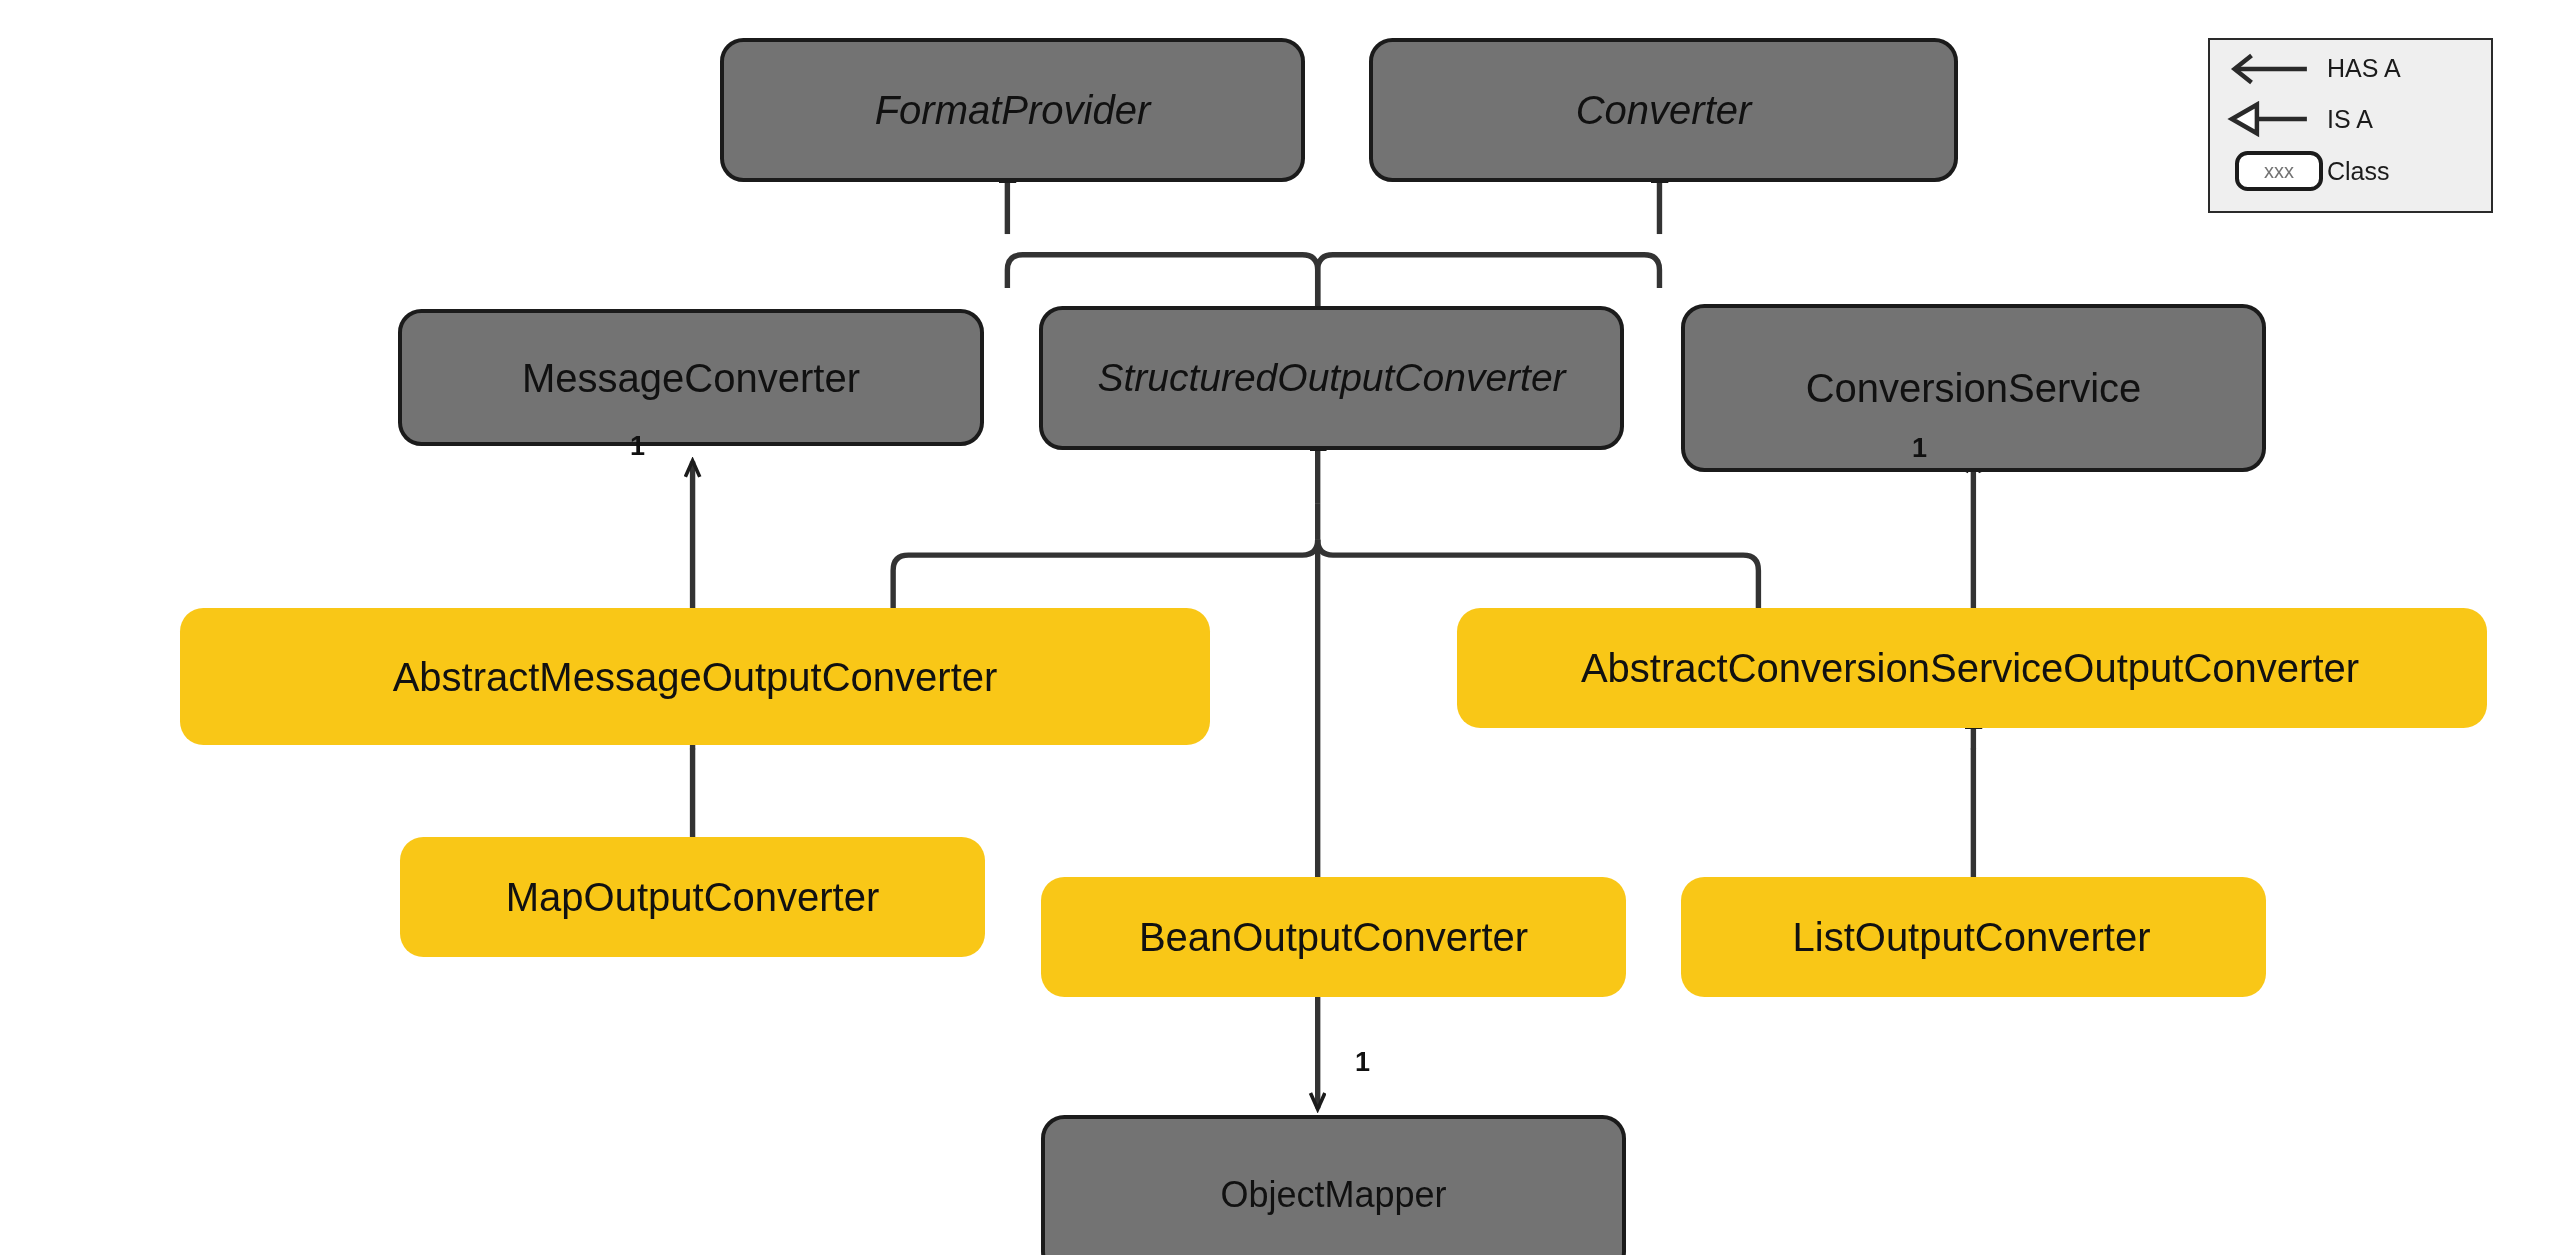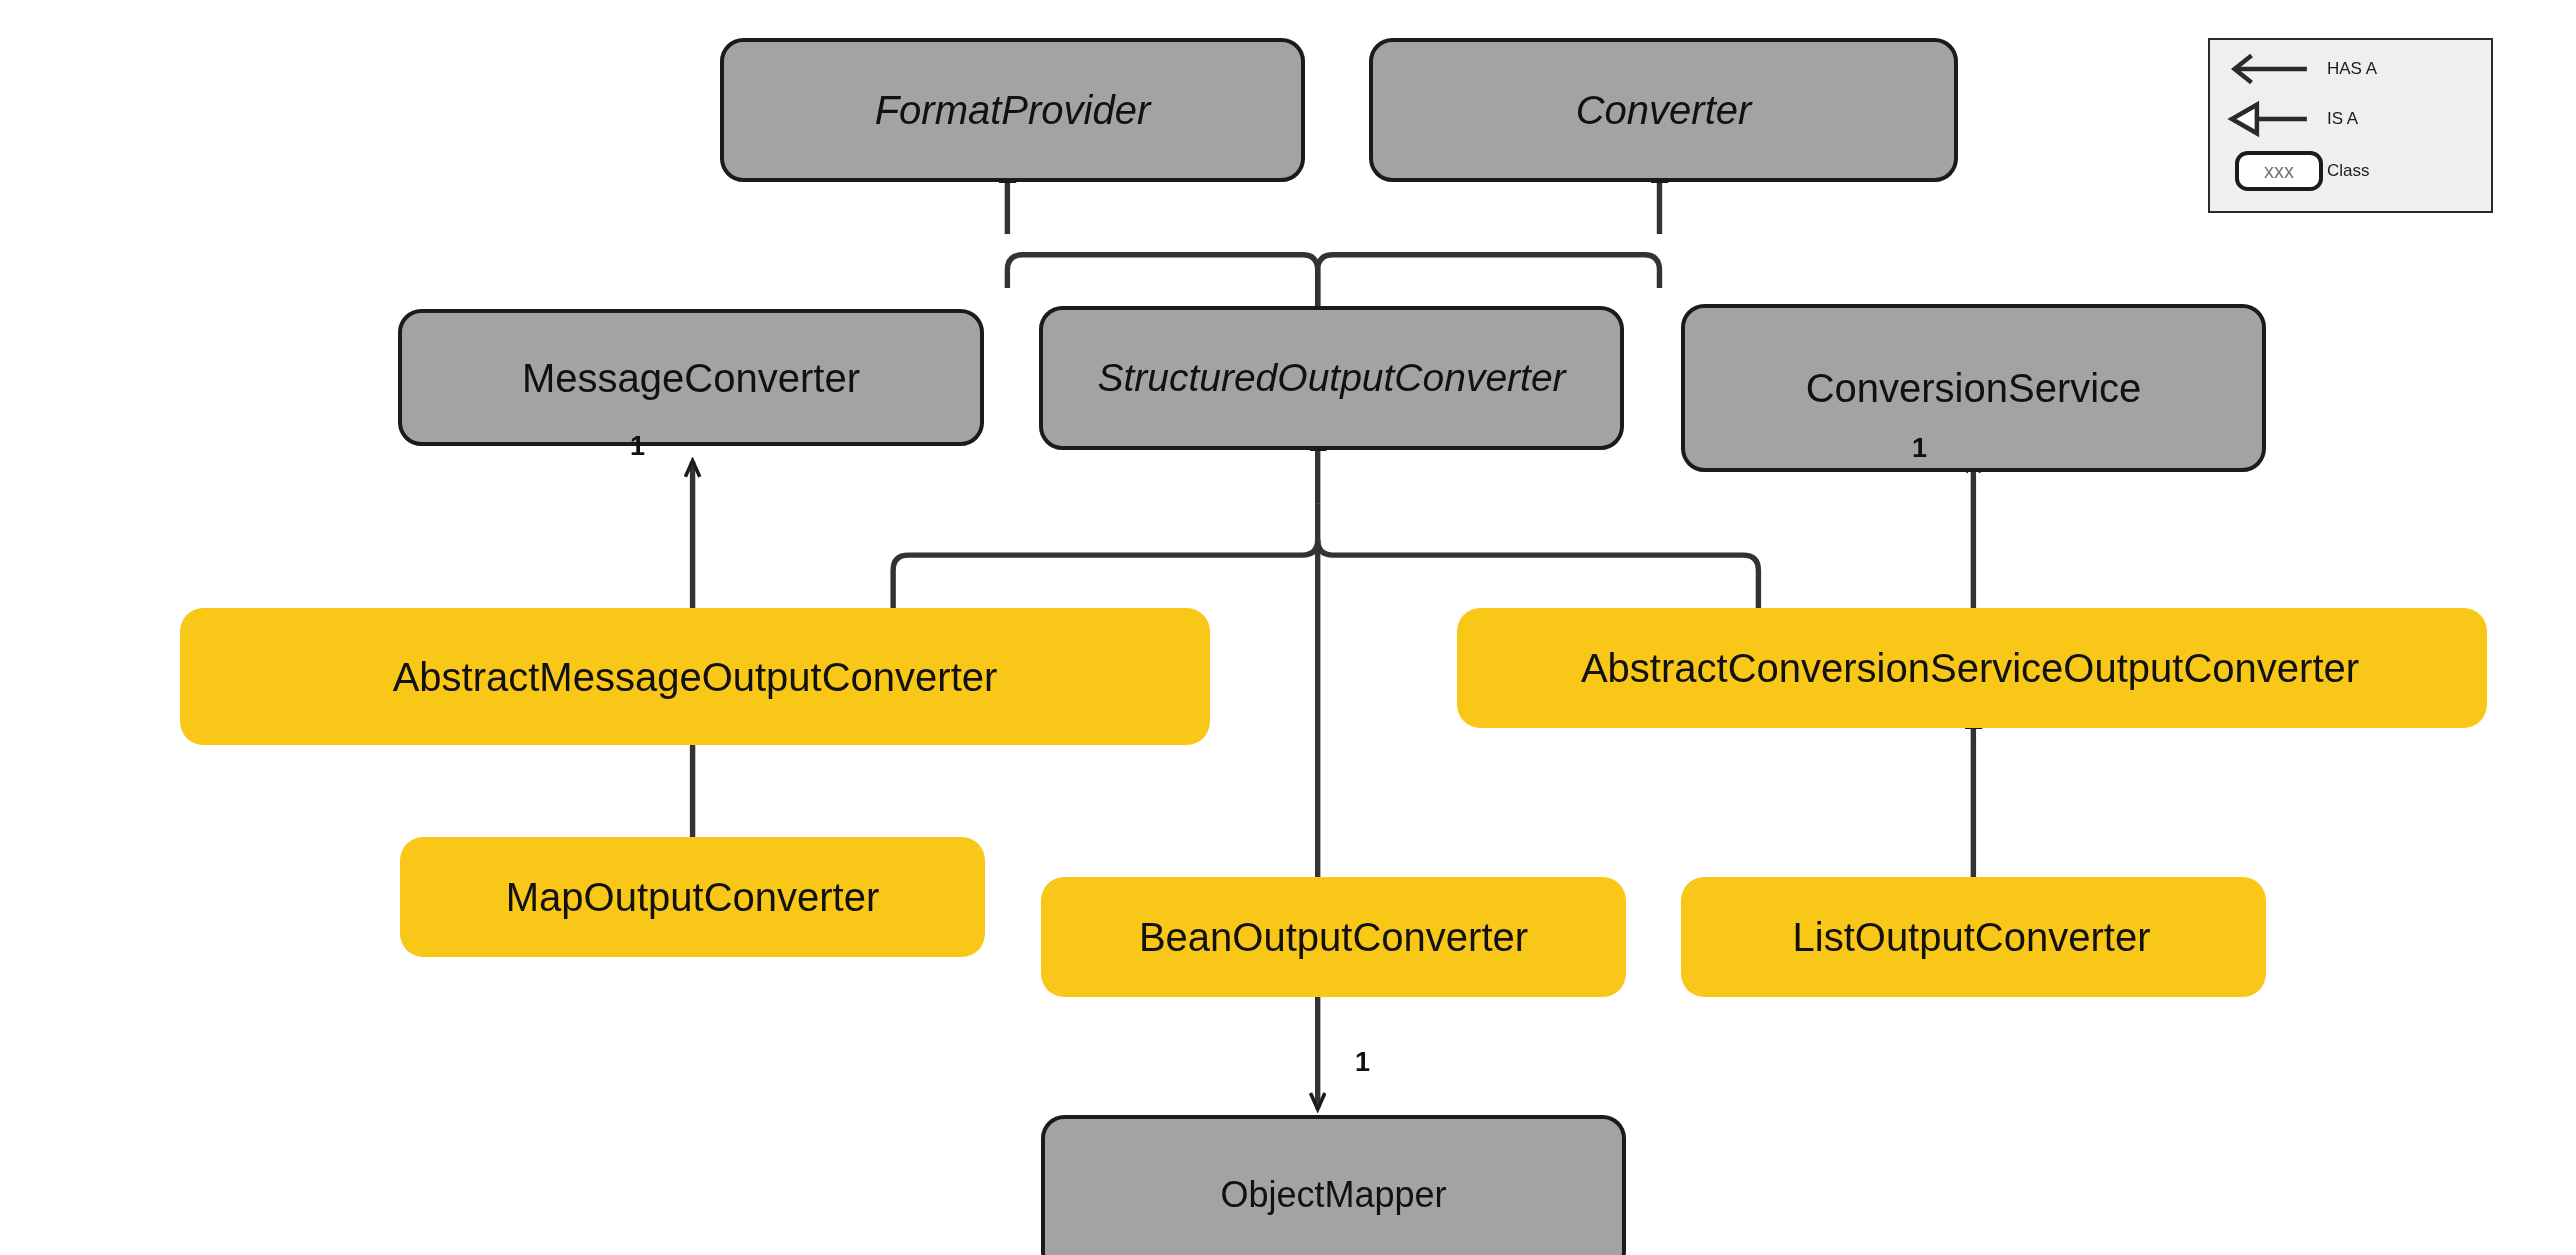--- a/index.html
+++ b/index.html
@@ -32,21 +32,21 @@
     align-items: center;
     justify-content: center;
     text-align: center;
     border-radius: 23.4px;
     color: #111111;
     line-height: 1.15;
     padding: 3.6px 16px;
     z-index: 3;
   }
   .node.iface {
-    background: #a3a3a3;
+    background: #737373;
     border: 4.5px solid #1b1b1b;
   }
   .node.concrete {
     background: #f9c717;
     border: none;
   }
   .node .node-label {
     display: block;
     width: 100%;
   }
@@ -79,21 +79,21 @@
     display: flex;
     align-items: center;
   }
   .legend-glyph {
     position: relative;
     width: 117px;
     height: 50px;
     flex: 0 0 117px;
   }
   .legend-text {
-    font-size: 17px;
+    font-size: 25px;
     color: #1b1b1b;
     white-space: nowrap;
   }
   .legend-classbox {
     position: absolute;
     left: 25px;
     top: 5.4px;
     width: 88px;
     height: 40px;
     border: 4.5px solid #1b1b1b;

